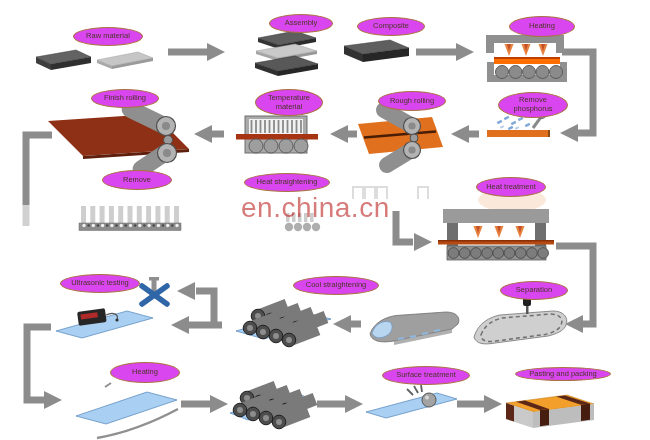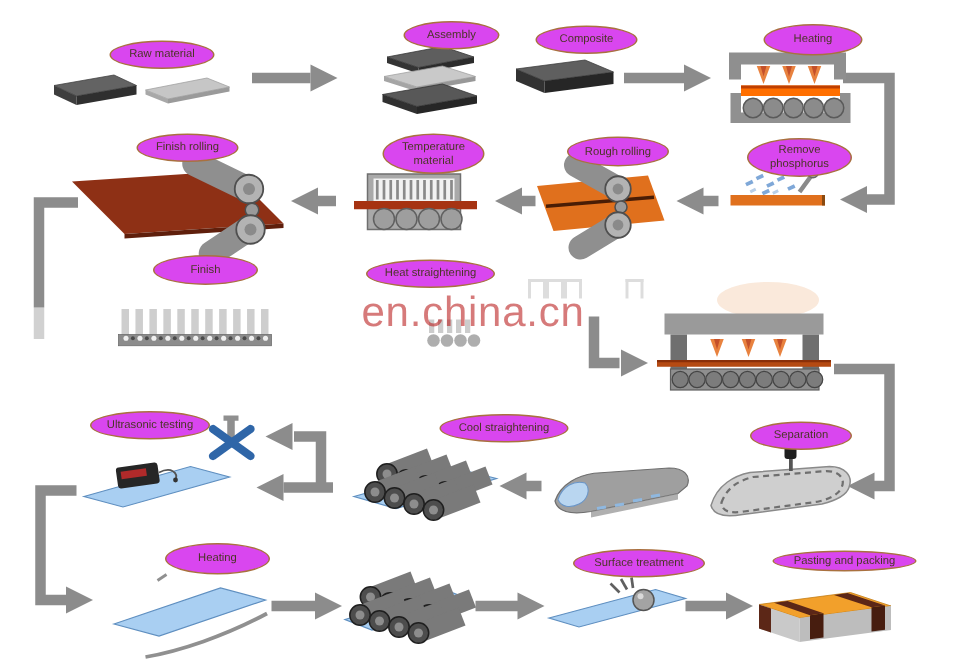--- a/index.html
+++ b/index.html
@@ -346,22 +346,23 @@
 </svg>
 
 <div class="oval" style="left:73px;top:27px;width:70px;height:19px">Raw material</div>
 <div class="oval" style="left:269px;top:14px;width:64px;height:19px">Assembly</div>
 <div class="oval" style="left:357px;top:17px;width:68px;height:19px">Composite</div>
 <div class="oval" style="left:509px;top:16px;width:66px;height:21px">Heating</div>
 <div class="oval" style="left:91px;top:89px;width:68px;height:19px">Finish rolling</div>
 <div class="oval" style="left:255px;top:89px;width:68px;height:27px">Temperature material</div>
 <div class="oval" style="left:378px;top:91px;width:68px;height:20px">Rough rolling</div>
 <div class="oval" style="left:498px;top:92px;width:70px;height:26px">Remove phosphorus</div>
-<div class="oval" style="left:102px;top:170px;width:70px;height:20px">Finish</div>
+<div class="oval" style="left:102px;top:170px;width:70px;height:20px">Remove</div>
 <div class="oval" style="left:244px;top:173px;width:86px;height:19px">Heat straightening</div>
+<div class="oval" style="left:476px;top:177px;width:70px;height:20px">Heat treatment</div>
 <div class="oval" style="left:60px;top:274px;width:80px;height:19px">Ultrasonic testing</div>
 <div class="oval" style="left:293px;top:276px;width:86px;height:19px">Cool straightening</div>
 <div class="oval" style="left:500px;top:281px;width:68px;height:19px">Separation</div>
 <div class="oval" style="left:110px;top:362px;width:70px;height:21px">Heating</div>
 <div class="oval" style="left:382px;top:366px;width:88px;height:19px">Surface treatment</div>
 <div class="oval" style="left:515px;top:367px;width:96px;height:14px">Pasting and packing</div>
 
 <div class="watermark">en.china.cn</div>
 <div class="wm-box" style="left:352px;top:186px"></div>
 <div class="wm-box" style="left:364px;top:186px"></div>

